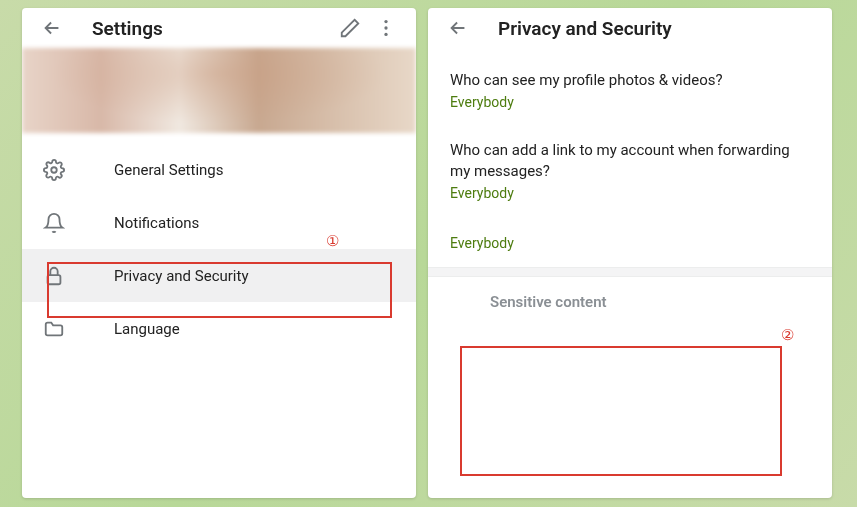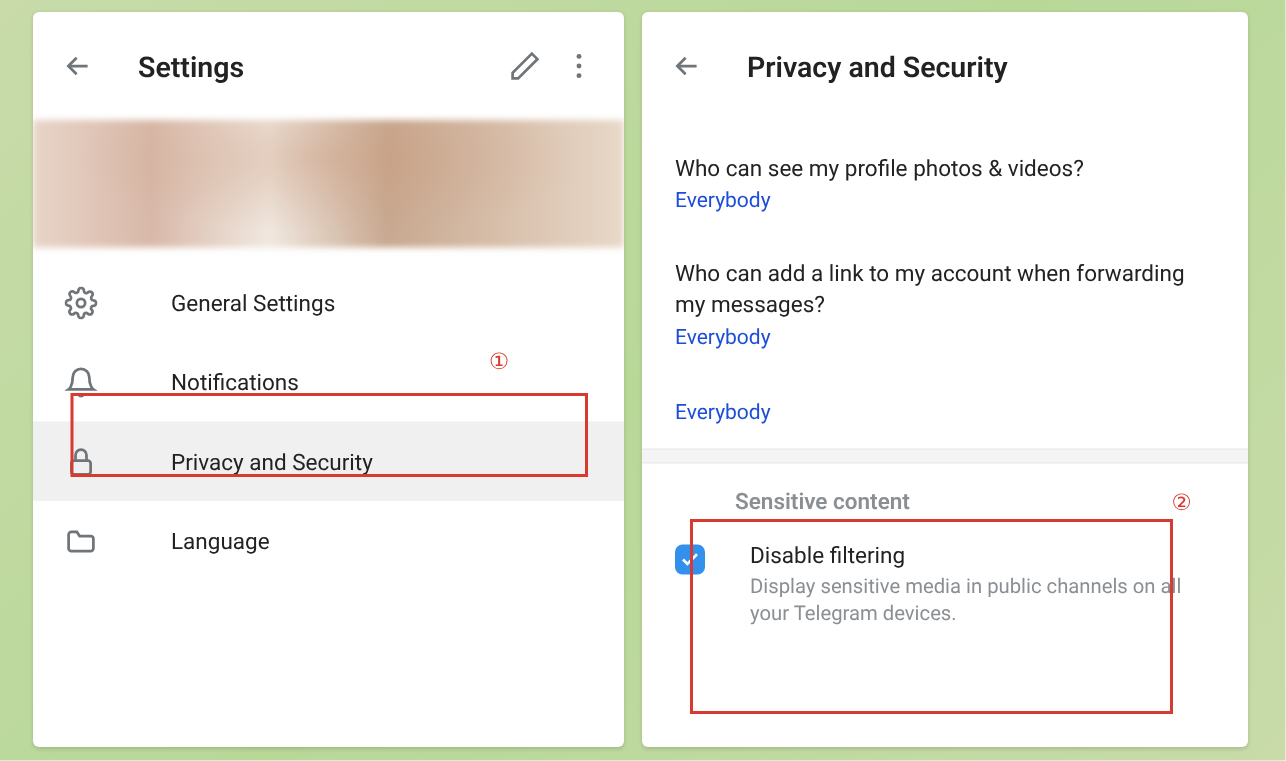--- a/index.html
+++ b/index.html
@@ -26,21 +26,21 @@
   }
   .panel-right {
     left: 428px;
     top: 8px;
     width: 404px;
     height: 490px;
   }
   .header {
     display: flex;
     align-items: center;
-    height: 72px;
+    height: 40px;
     padding: 0 12px;
     border-bottom: none;
   }
   .header-title {
     font-size: 19px;
     font-weight: 600;
     color: #222;
     margin-left: 22px;
     flex: 1;
   }
@@ -88,21 +88,21 @@
   }
   .menu-icon svg { width: 22px; height: 22px; }
   .menu-label { font-size: 15px; color: #222; margin-left: 18px; }
 
   .right-body { padding: 8px 0 0 0; }
   .priv-item {
     padding: 14px 32px 16px 22px;
     cursor: pointer;
   }
   .priv-q { font-size: 15px; color: #222; line-height: 1.35; }
-  .priv-v { font-size: 14px; color: #1d4ed8; margin-top: 4px; }
+  .priv-v { font-size: 14px; color: #4d7c0f; margin-top: 4px; }
   .divider { height: 10px; background: #f4f4f5; border-top: 1px solid #eceded; border-bottom: 1px solid #eceded; }
   .section-title {
     padding: 16px 22px 8px 22px;
     font-size: 15px;
     font-weight: 600;
     color: #8a8f94;
     margin-left: 40px;
   }
   .check-row {
     display: flex;
@@ -230,30 +230,19 @@
       <div class="priv-v">Everybody</div>
     </div>
     <div class="priv-item">
       <div class="priv-v">Everybody</div>
     </div>
 
     <div class="divider"></div>
 
     <div class="section-title">Sensitive content</div>
 
-    <div class="check-row">
-      <div class="checkbox">
-        <svg viewBox="0 0 24 24">
-            <polyline points="4 12 9 17 20 6"></polyline>
-          </svg>
-      </div>
-      <div>
-        <div class="check-label">Disable filtering</div>
-        <div class="check-desc">Display sensitive media in public channels on all your Telegram devices.</div>
-      </div>
-    </div>
   </div>
 </div>
 
 <div class="annotation ann-1"></div>
 <div class="ann-label ann-label-1">①</div>
 <div class="annotation ann-2"></div>
 <div class="ann-label ann-label-2">②</div>
 
 </body></html>

